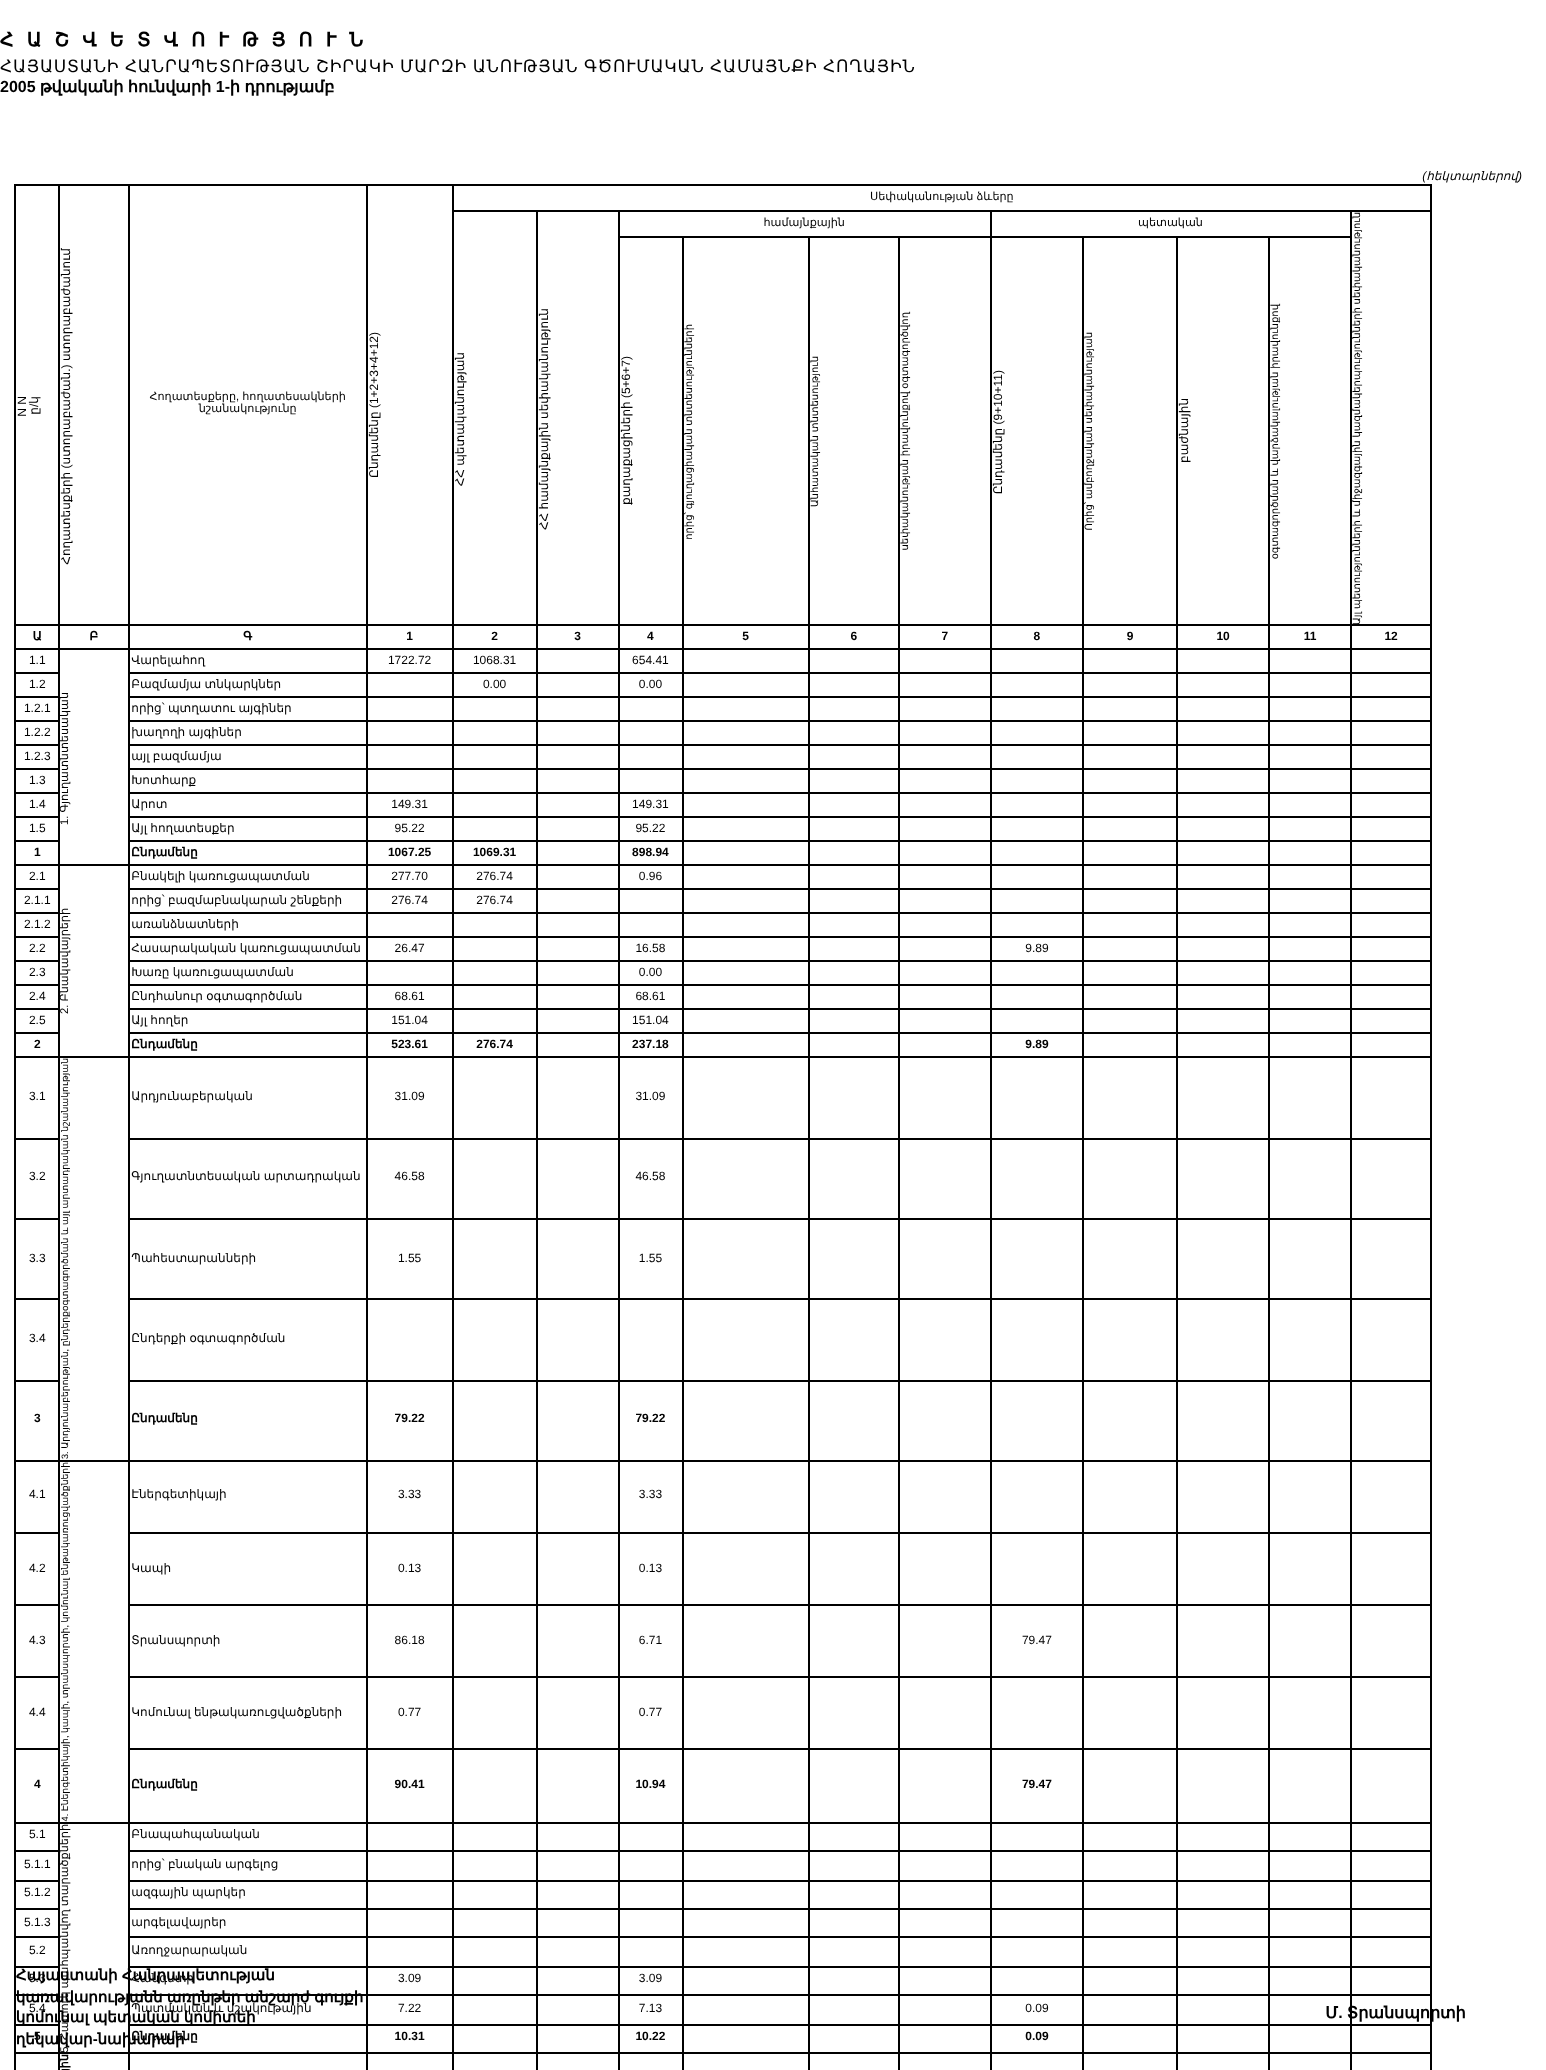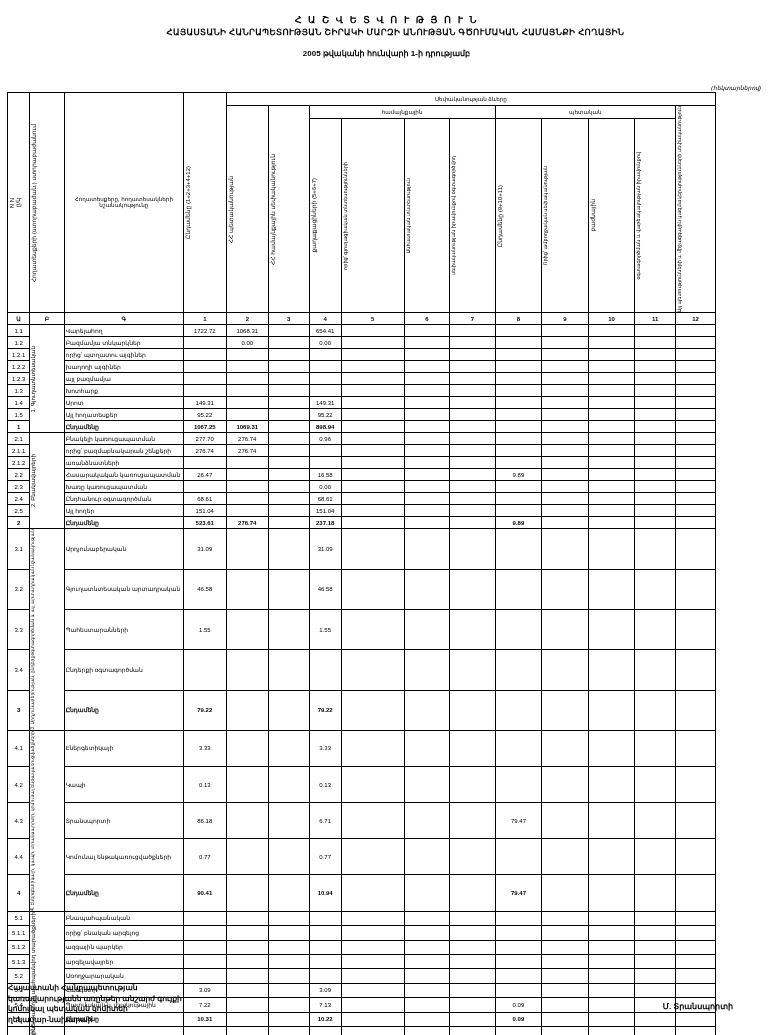--- a/index.html
+++ b/index.html
@@ -11,26 +11,26 @@
     position:relative;
     overflow:hidden;
   }
   .page{width:773px;height:1035px;position:relative;padding:0;box-sizing:border-box;}
 
   .topright{
     position:absolute;right:8px;top:8px;text-align:center;
     font-size:8px;font-weight:bold;line-height:1.35;width:230px;
   }
   .title-block{
-    position:absolute;left:0;right:0;top:14px;text-align:center;
+    position:absolute;left:0;right:0;top:14px;text-align:left;
   }
   .t1{font-size:9.5px;font-weight:bold;letter-spacing:2px;}
-  .t2{font-size:8.5px;font-weight:bold;letter-spacing:.4px;margin-top:2px;padding-left:18px;}
+  .t2{font-size:8.5px;font-weight:normal;letter-spacing:.4px;margin-top:2px;}
   .t3{font-size:8.5px;font-weight:bold;letter-spacing:.4px;}
-  .t4{font-size:8px;font-weight:bold;margin-top:12px;}
+  .t4{font-size:8px;font-weight:bold;margin-top:1px;}
   .unitline{
     position:absolute;right:12px;top:84px;font-size:6px;font-style:italic;
   }
 
   table.main{
     position:absolute;left:7px;top:92px;
     border-collapse:collapse;
     width:758px;
     table-layout:fixed;
   }

